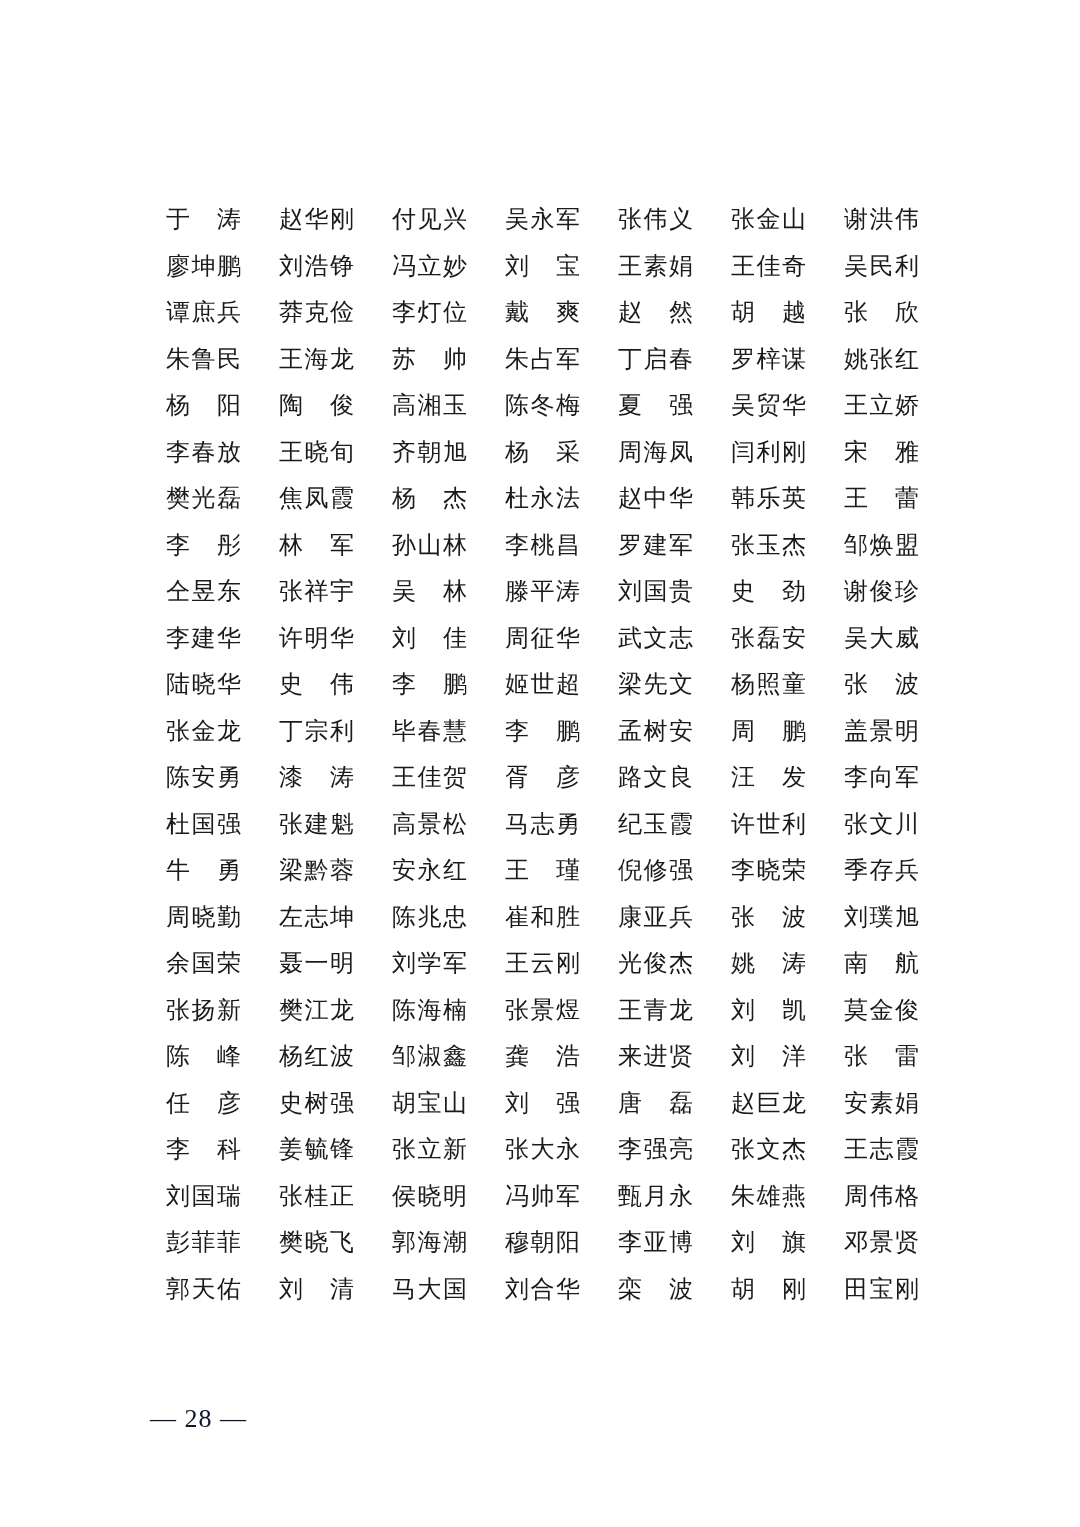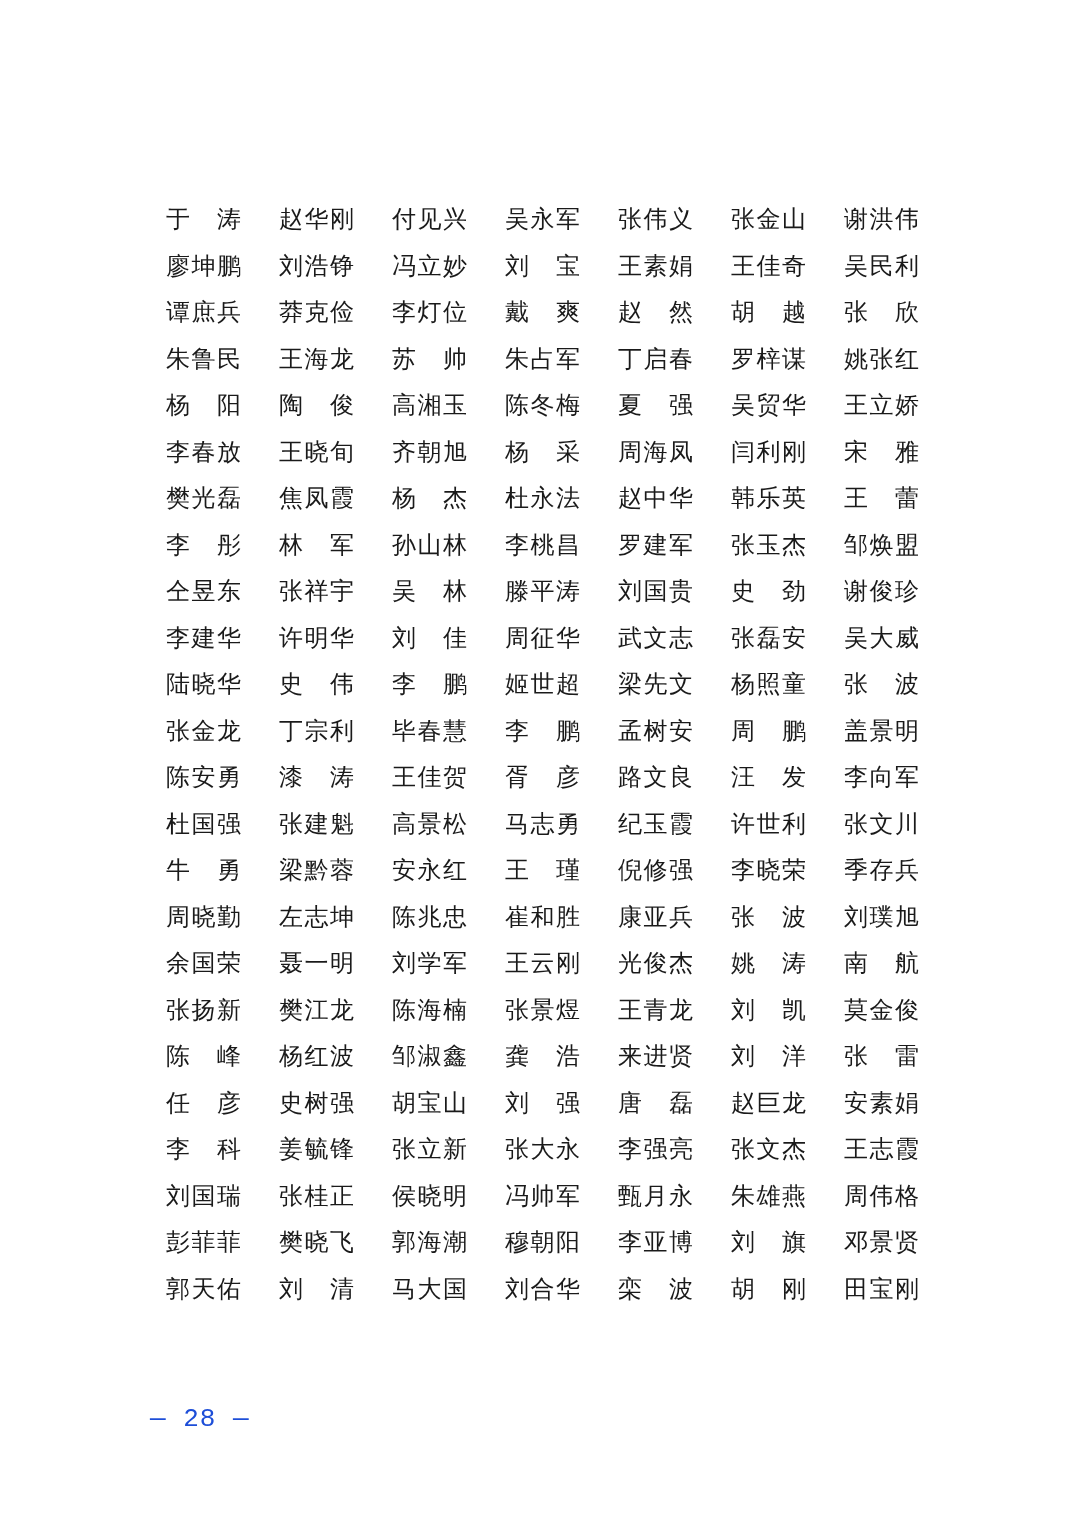--- a/index.html
+++ b/index.html
@@ -47,23 +47,23 @@
       width: 75px;
       justify-content: space-between;
     }
     .name-cell .ch {
       display: inline-block;
     }
     .page-number {
       position: absolute;
       left: 150px;
       top: 1404px;
-      font-family: Liberation Mono, monospace;
+      font-family: Liberation Serif, serif;
       font-size: 26px;
-      color: #1d4ed8;
+      color: #0f172a;
       letter-spacing: 1px;
     }
   </style>
 </head>
 <body>
 
 <div class="page">
   <div class="name-grid" id="name-grid">
       <div class="name-row">
         <div class="name-cell">

